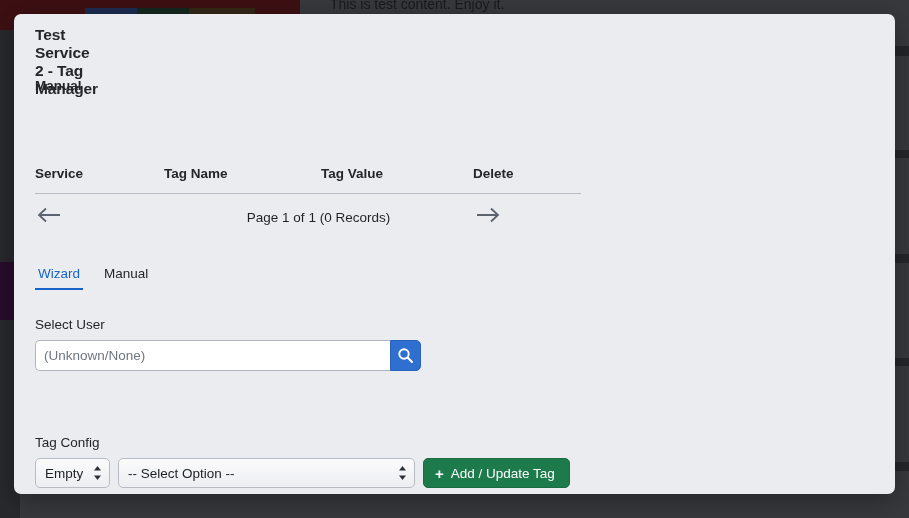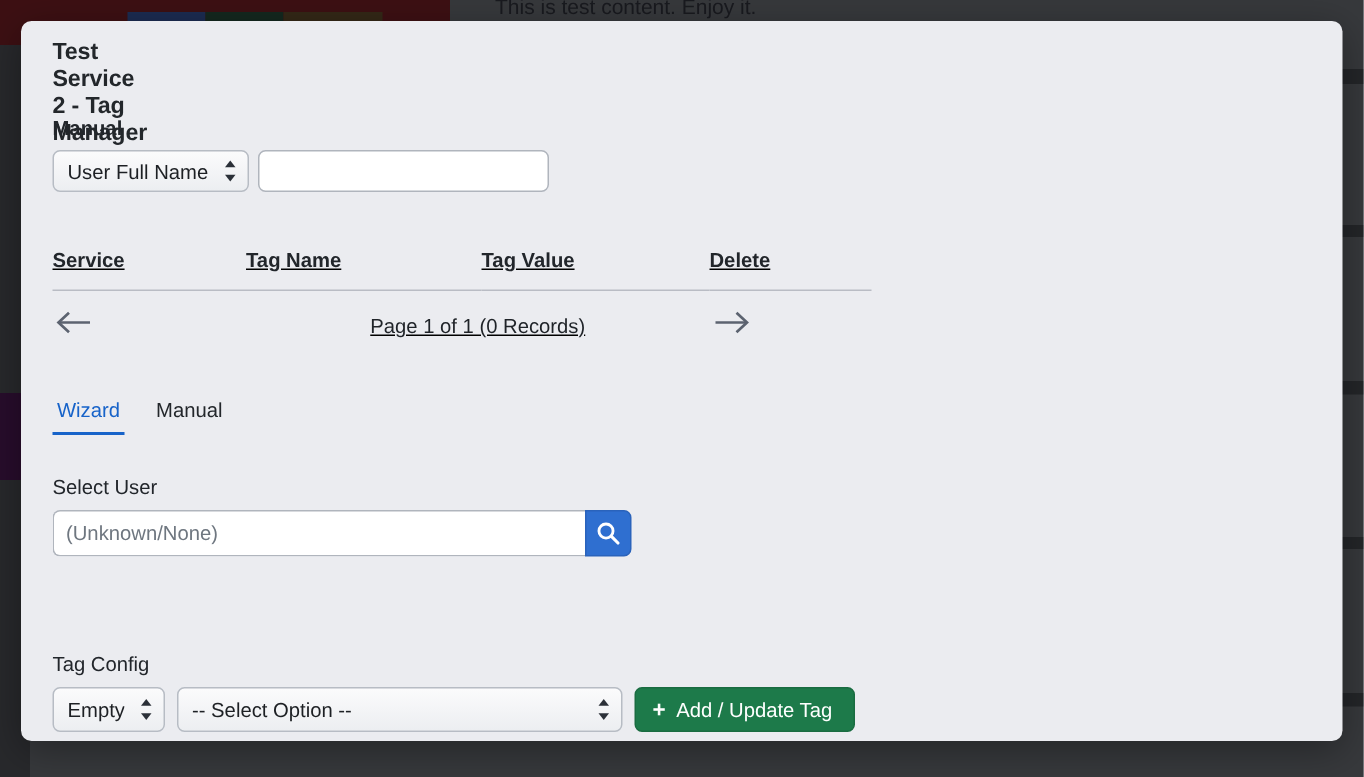--- a/index.html
+++ b/index.html
@@ -183,21 +183,20 @@
   #search-text-input { width: 194px; }
 
   
   #tag-table {
     position: absolute;
     left: 21px;
     top: 152px;
     width: 546px;
     border-collapse: collapse;
     table-layout: fixed;
-    text-decoration: underline;
   }
   #tag-table th {
     text-align: left;
     font-size: 13.5px;
     font-weight: bold;
     color: #22262b;
     padding: 0 0 12px 0;
     border-bottom: 1px solid #b9bcc4;
   }
   #tag-table th.col-service { width: 129px; }
@@ -332,32 +331,20 @@
 
   <div id="modal-header">
     <div id="modal-title">Test Service 2 - Tag Manager</div>
     <button id="modal-close">×</button>
   </div>
 
   <div id="modal-body">
 
     <div id="search-section">
       <span id="search-label" class="field-label">Manual</span>
-      <div id="search-row">
-        <span class="select-wrap">
-          <select id="search-field-select" class="native-select">
-            <option>User Full Name</option>
-          </select>
-          <svg class="stepper" viewBox="0 0 9 15">
-            <path d="M4.5 0.5 L8 5 L1 5 Z" fill="#2b3038"></path>
-            <path d="M4.5 14.5 L8 10 L1 10 Z" fill="#2b3038"></path>
-          </svg>
-        </span>
-        <input id="search-text-input" class="text-input" type="text" placeholder="" style="">
-      </div>
     </div>
 
     <table id="tag-table">
       <thead>
         <tr>
           <th class="col-service">Service</th>
           <th class="col-tagname">Tag Name</th>
           <th class="col-tagvalue">Tag Value</th>
           <th class="col-delete">Delete</th>
         </tr>

